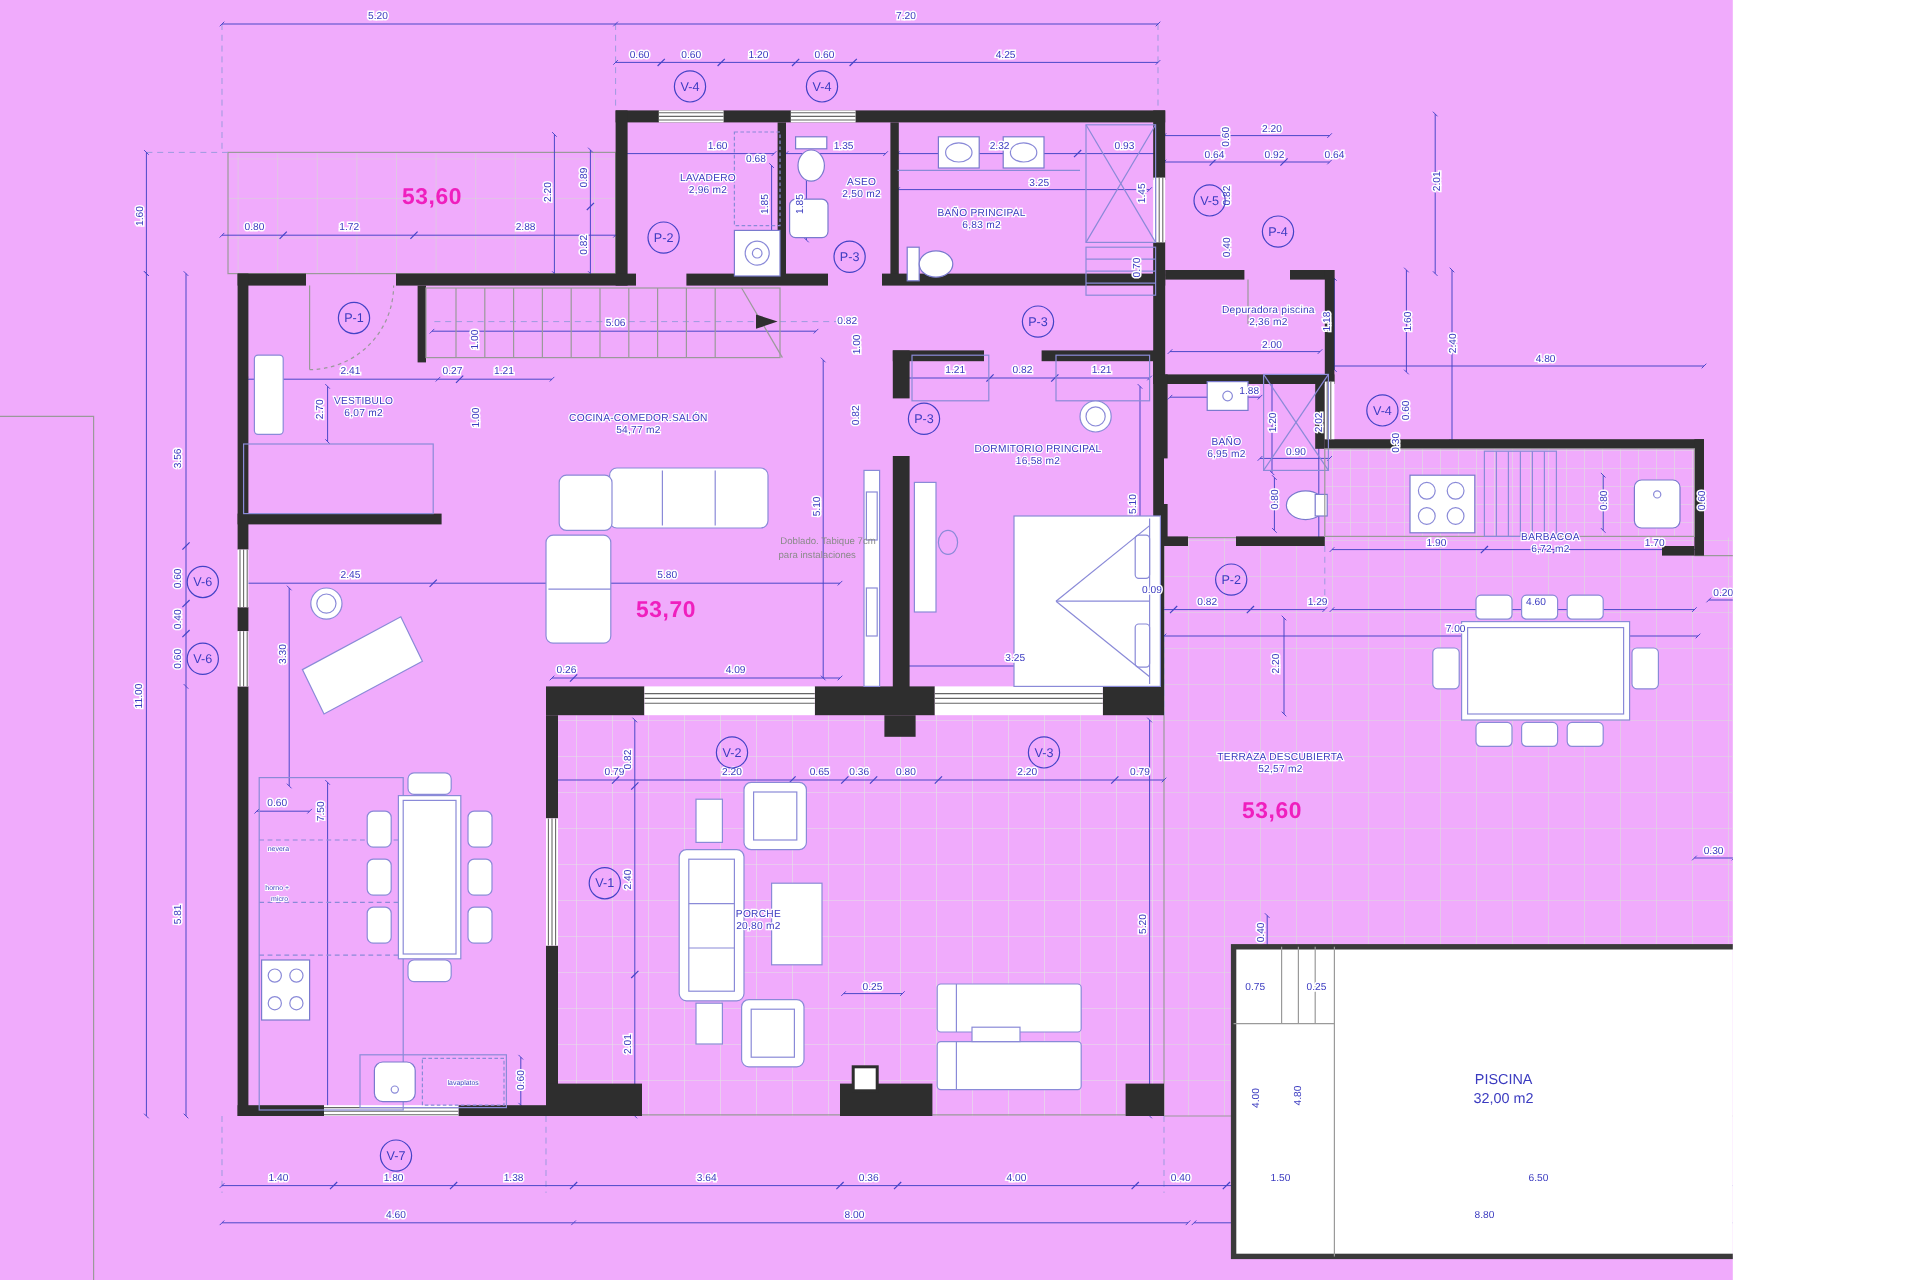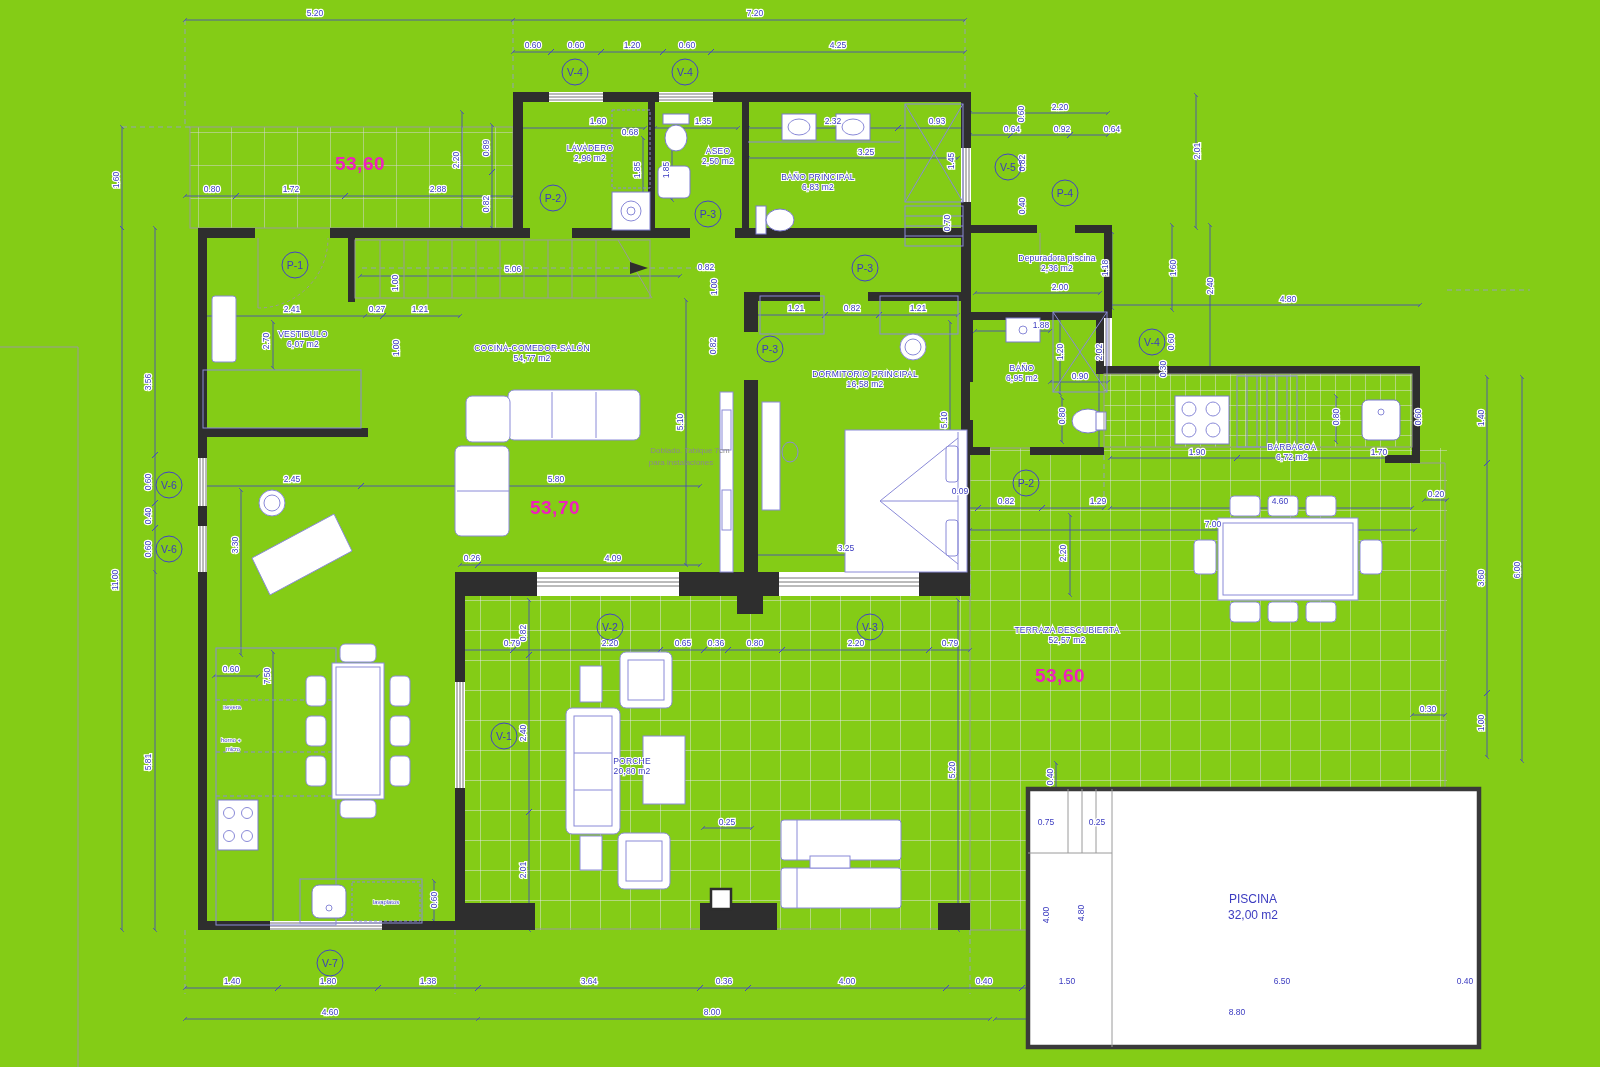--- a/index.html
+++ b/index.html
@@ -1,16 +1,16 @@
 <!DOCTYPE html>
 <html><head>
 <meta charset="utf-8">
 <style>
   html,body{margin:0;padding:0;background:#fff;}
-  .page{width:1600px;height:1067px;position:relative;background:#84cc16;overflow:hidden;}
+  .page{width:1444px;height:1067px;position:relative;background:#f0abfc;overflow:hidden;}
   svg{display:block;}
   svg text{font-family:"Liberation Sans","DejaVu Sans",sans-serif;fill:#3b3bc0;}
   .wall{fill:#2e2e2e;stroke:none;}
   .thin{stroke:#8a8ad8;fill:none;stroke-width:1;}
   .fur{stroke:#8a8ad8;fill:#ffffff;stroke-width:1;}
   .fix{stroke:#7a7ace;fill:#ffffff;stroke-width:1;}
   .gray{stroke:#9a9a9a;fill:none;stroke-width:1;}
   .wline{stroke:#666;fill:none;stroke-width:.9;}
   .dim{stroke:#4343c6;stroke-width:.8;fill:none;}
   .dimd{stroke:#9a9ade;stroke-width:.8;stroke-dasharray:5 4;fill:none;}

